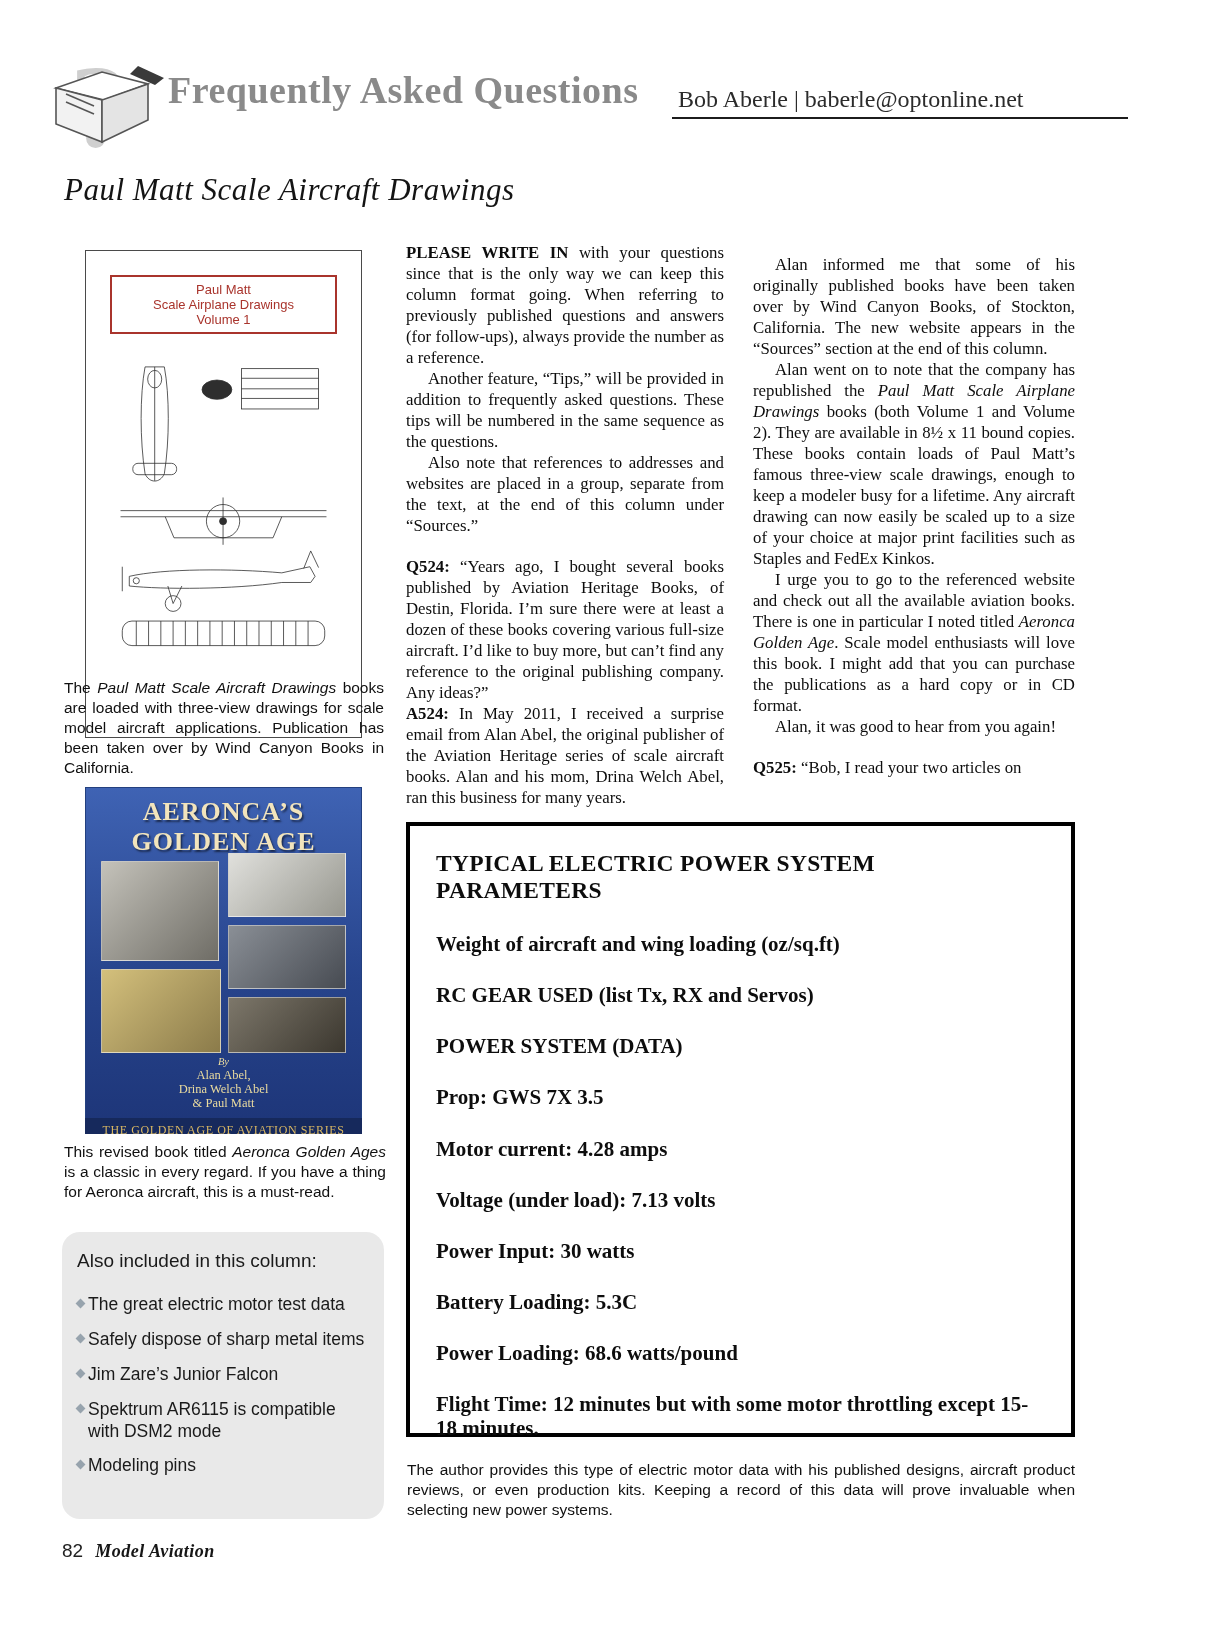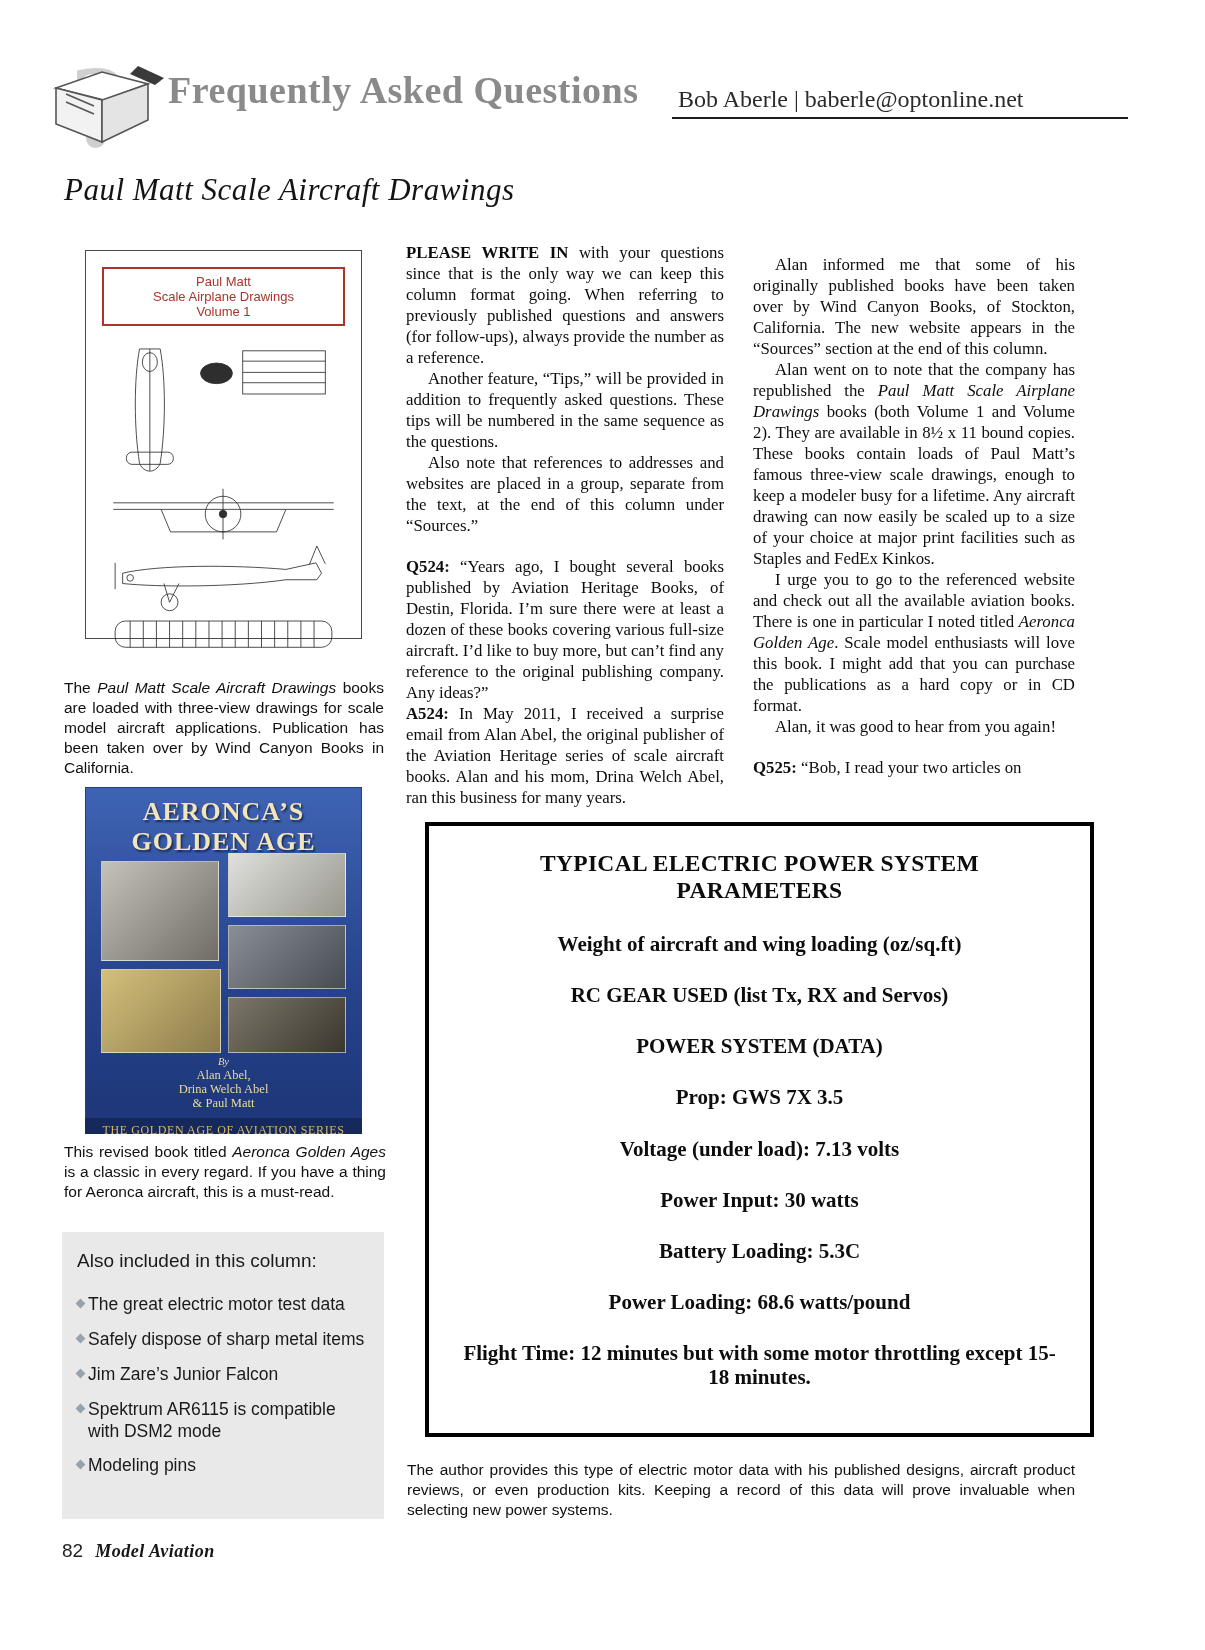--- a/index.html
+++ b/index.html
@@ -19,21 +19,21 @@
   
   .colmid   { left:406px; top:242px; width:318px; }
   .colright { left:753px; top:254px; width:322px; }
   .body-p { font-size:16.8px; line-height:21px; text-align:justify; color:#0d0d0d; }
   .body-p.ind { text-indent:22px; }
   .body-p b { font-weight:bold; }
   .body-p i { font-style:italic; }
   .gap { height:20px; }
 
   
-  .fig1 { left:85px; top:250px; width:277px; height:389px; border:1px solid #4a4a4a; background:#fff; padding:16px; }
+  .fig1 { left:85px; top:250px; width:277px; height:488px; border:1px solid #4a4a4a; background:#fff; padding:24px; }
   .fig1-titlebox { border:2px solid #a9342c; color:#a9342c; text-align:center;
        font-family:"Liberation Sans",sans-serif; font-size:13px; line-height:15px; padding:5px 2px; }
   .fig1-draw { width:100%; height:338px; margin-top:5px; display:block; }
 
   
   .caption { font-family:"Liberation Sans",sans-serif; font-size:15.5px; line-height:20px; text-align:justify; color:#101010; }
   .caption i { font-style:italic; }
   .cap1 { left:64px; top:678px; width:320px; }
   .cap2 { left:64px; top:1142px; width:322px; }
   .cap3 { left:407px; top:1460px; width:668px; }
@@ -51,27 +51,27 @@
   .ph4 { left:16px;  top:182px; width:120px; height:84px;  background:linear-gradient(135deg,#d4c07c,#8b7b4a); }
   .ph5 { left:143px; top:210px; width:118px; height:56px;  background:linear-gradient(135deg,#7d776a,#3b372f); }
   .authors { position:absolute; left:0; right:0; top:269px; text-align:center; color:#eadb9f; line-height:1.12; }
   .authors .by { font-size:10.5px; font-style:italic; }
   .authors .nm { font-size:12.5px; }
   .series-band { position:absolute; left:0; right:0; bottom:0; height:16px; background:#16295c;
           color:#d9b763; font-size:12px; letter-spacing:.6px; text-align:center; line-height:24px; }
 
   
   .sidebar-box { left:62px; top:1232px; width:322px; height:287px; background:#e9e9e9;
-          padding:18px 15px 0 15px; font-family:"Liberation Sans",sans-serif; }
+          padding:18px 15px 0 15px; font-family:"Liberation Sans",sans-serif;border-radius:18px; }
   .sidebar-title { font-size:19px; color:#1a1a1a; margin-bottom:22px; }
   .sidebar-item { display:flex; gap:4px; font-size:17.5px; color:#1a1a1a; margin-bottom:13px; line-height:1.25; }
   .bullet { width:7px; height:7px; background:#97a3ad; transform:rotate(45deg); margin-top:6px; flex:none; }
 
   
-  .params-box { left:425px; top:822px; width:669px; height:615px; border:4px solid #000; background:#fff; padding:24px 26px;text-align:center; }
+  .params-box { left:406px; top:822px; width:669px; height:615px; border:4px solid #000; background:#fff; padding:24px 26px; }
   .params-title { font-size:23.5px; font-weight:bold; letter-spacing:.3px; margin-bottom:28px; }
   .params-line  { font-size:21px; font-weight:bold; margin-bottom:27px; line-height:1.15; }
 
   
   .footer { left:62px; top:1540px; display:flex; gap:12px; align-items:baseline; }
   .footer-page { font-size:19px; color:#222; font-family:"Liberation Sans",sans-serif; }
   .footer-logo { font-style:italic; font-weight:bold; font-size:18px; letter-spacing:.5px; color:#161616; }
 </style>
 </head>
 <body>
@@ -211,20 +211,21 @@
         <span>Modeling pins</span>
       </div>
   </div>
 
   <div class="abs params-box">
     <div class="params-title">TYPICAL ELECTRIC POWER SYSTEM PARAMETERS</div>
     <p class="params-line">Weight of aircraft and wing loading (oz/sq.ft)</p>
     <p class="params-line">RC GEAR USED (list Tx, RX and Servos)</p>
     <p class="params-line">POWER SYSTEM (DATA)</p>
     <p class="params-line">Prop: GWS 7X 3.5</p>
+    <p class="params-line">Motor current: 4.28 amps</p>
     <p class="params-line">Voltage (under load): 7.13 volts</p>
     <p class="params-line">Power Input: 30 watts</p>
     <p class="params-line">Battery Loading: 5.3C</p>
     <p class="params-line">Power Loading: 68.6 watts/pound</p>
     <p class="params-line">Flight Time: 12 minutes but with some motor throttling except 15-18 minutes.</p>
   </div>
 
   <p class="abs caption cap3">The author provides this type of electric motor data with his published designs, aircraft product reviews, or even production kits. Keeping a record of this data will prove invaluable when selecting new power systems.</p>
 
   <div class="abs footer">

